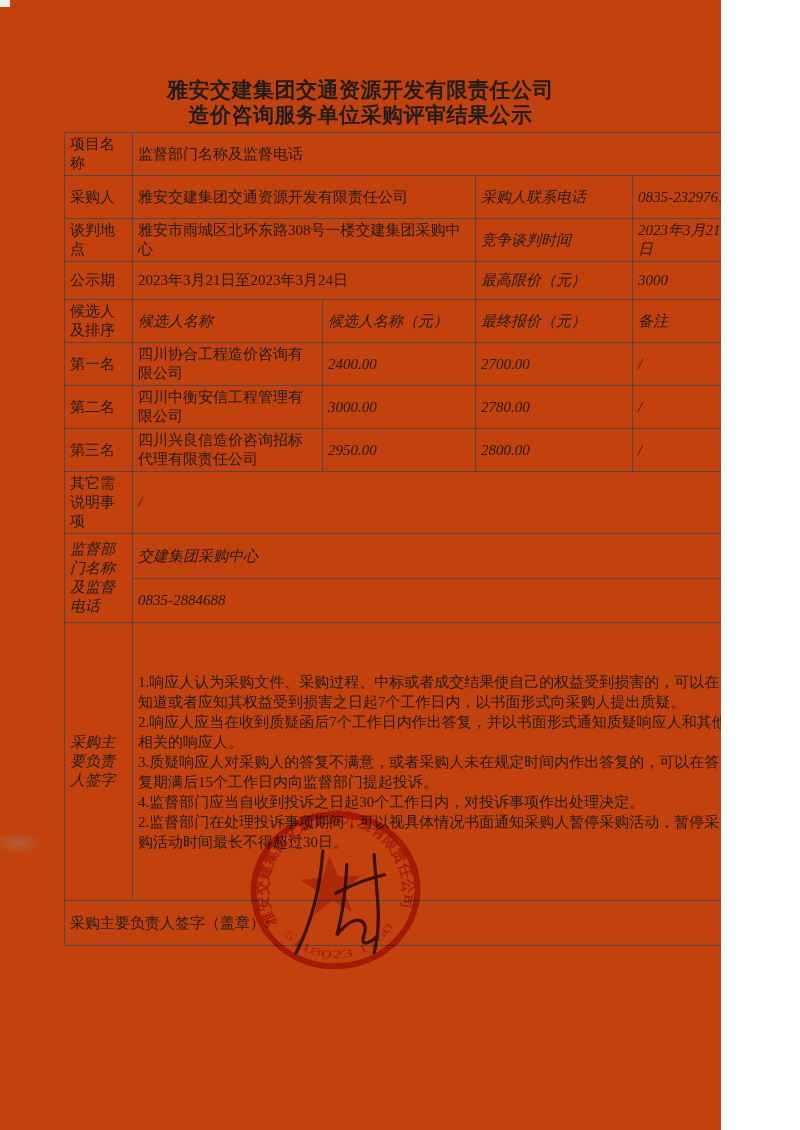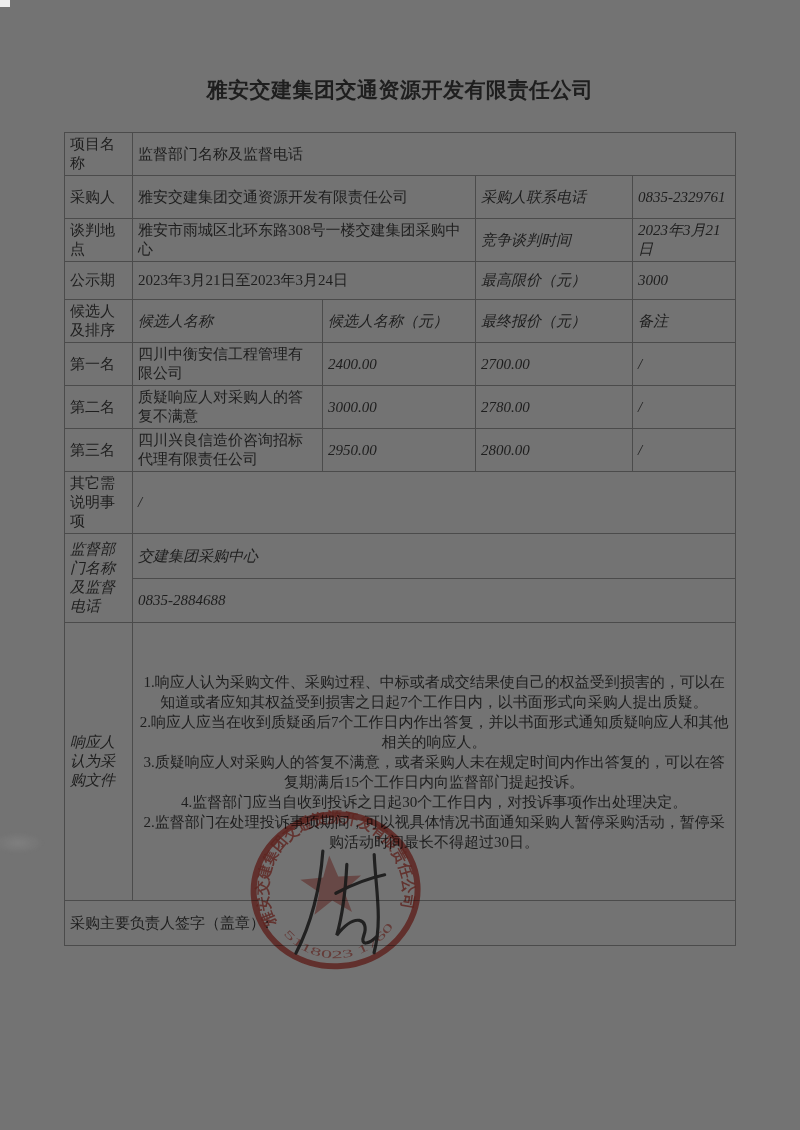--- a/index.html
+++ b/index.html
@@ -1,18 +1,18 @@
 <!DOCTYPE html>
 <html><head>
 <meta charset="utf-8">
 <style>
   html,body { margin:0; padding:0; background:#ffffff; }
   .page {
-    position:relative; width:800px; height:1130px;
-    background:#737373; overflow:hidden;
+    position:relative; width:721px; height:1130px;
+    background:#c2410c; overflow:hidden;
     font-family:"Liberation Serif","DejaVu Serif",serif;
     color:#1e1e1e;
   }
   .corner-mark {
     position:absolute; left:0; top:0; width:10px; height:7px;
     background:#ededed;
   }
   .edge-smudge {
     position:absolute; left:-8px; top:832px; width:52px; height:22px;
     background:radial-gradient(ellipse at center, rgba(150,150,150,0.35), rgba(150,150,150,0) 70%);
@@ -35,40 +35,41 @@
     vertical-align:middle;
     word-break:break-all;
     overflow:hidden;
   }
   td.c { text-align:left;font-style:italic; }
   td.l { text-align:left; }
   tr.h43 { height:43px;margin-top:19px; } tr.h42 { height:42px; } tr.h41 { height:41px; }
   tr.h39 { height:39px; } tr.h38 { height:38px; } tr.h45 { height:45px; }
   tr.h44 { height:44px;margin-top:24px; } tr.h278 { height:278px; }
   td.objection-cell { vertical-align:middle; }
-  .obj-line { line-height:20px; text-align:center; }
+  .obj-line { line-height:20px; text-align:left; }
   .seal-wrap {
     position:absolute; left:225px; top:795px; width:230px; height:230px;
     pointer-events:none;
     transform:rotate(-4deg);
     opacity:0.92;
     mix-blend-mode:multiply;
   }
   .seal-wrap svg { display:block; }
 </style>
 </head>
 <body>
 
 <div class="page">
 
   <div class="corner-mark"></div>
   <div class="edge-smudge"></div>
 
   <div class="titles">
     <div>雅安交建集团交通资源开发有限责任公司</div>
+    <div>造价咨询服务单位采购评审结果公示</div>
   </div>
 
   <table class="main">
     <colgroup>
       <col style="width:68px">
         <col style="width:190px">
         <col style="width:153px">
       <col style="width:157px">
         <col style="width:103px">
     </colgroup>
@@ -103,29 +104,29 @@
     <tr class="h39">
       <td class="l">候选人及排序</td>
       <td class="c">候选人名称</td>
       <td class="c">候选人名称（元）</td>
       <td class="c">最终报价（元）</td>
       <td class="c">备注</td>
     </tr>
 
     <tr class="h42">
       <td class="l">第一名</td>
-      <td class="l">四川中衡安信工程管理有限公司</td>
+      <td class="l">四川协合工程造价咨询有限公司</td>
       <td class="c">2400.00</td>
       <td class="c">2700.00</td>
       <td class="c">/</td>
     </tr>
 
     <tr class="h42">
       <td class="l">第二名</td>
-      <td class="l">质疑响应人对采购人的答复不满意</td>
+      <td class="l">四川中衡安信工程管理有限公司</td>
       <td class="c">3000.00</td>
       <td class="c">2780.00</td>
       <td class="c">/</td>
     </tr>
 
     <tr class="h41">
       <td class="l">第三名</td>
       <td class="l">四川兴良信造价咨询招标代理有限责任公司</td>
       <td class="c">2950.00</td>
       <td class="c">2800.00</td>
@@ -139,21 +140,21 @@
 
     <tr class="h45">
       <td class="c" rowspan="2">监督部门名称及监督电话</td>
       <td class="c" colspan="4">交建集团采购中心</td>
     </tr>
     <tr class="h44">
       <td class="c" colspan="4">0835-2884688</td>
     </tr>
 
     <tr class="h278">
-      <td class="c">响应人认为采购文件</td>
+      <td class="c">采购主要负责人签字</td>
       <td class="objection-cell" colspan="4">
         <div class="obj-line">1.响应人认为采购文件、采购过程、中标或者成交结果使自己的权益受到损害的，可以在知道或者应知其权益受到损害之日起7个工作日内，以书面形式向采购人提出质疑。</div>
         <div class="obj-line">2.响应人应当在收到质疑函后7个工作日内作出答复，并以书面形式通知质疑响应人和其他相关的响应人。</div>
         <div class="obj-line">3.质疑响应人对采购人的答复不满意，或者采购人未在规定时间内作出答复的，可以在答复期满后15个工作日内向监督部门提起投诉。</div>
         <div class="obj-line">4.监督部门应当自收到投诉之日起30个工作日内，对投诉事项作出处理决定。</div>
         <div class="obj-line">2.监督部门在处理投诉事项期间，可以视具体情况书面通知采购人暂停采购活动，暂停采购活动时间最长不得超过30日。</div>
       </td>
     </tr>
 
     <tr class="h45">

